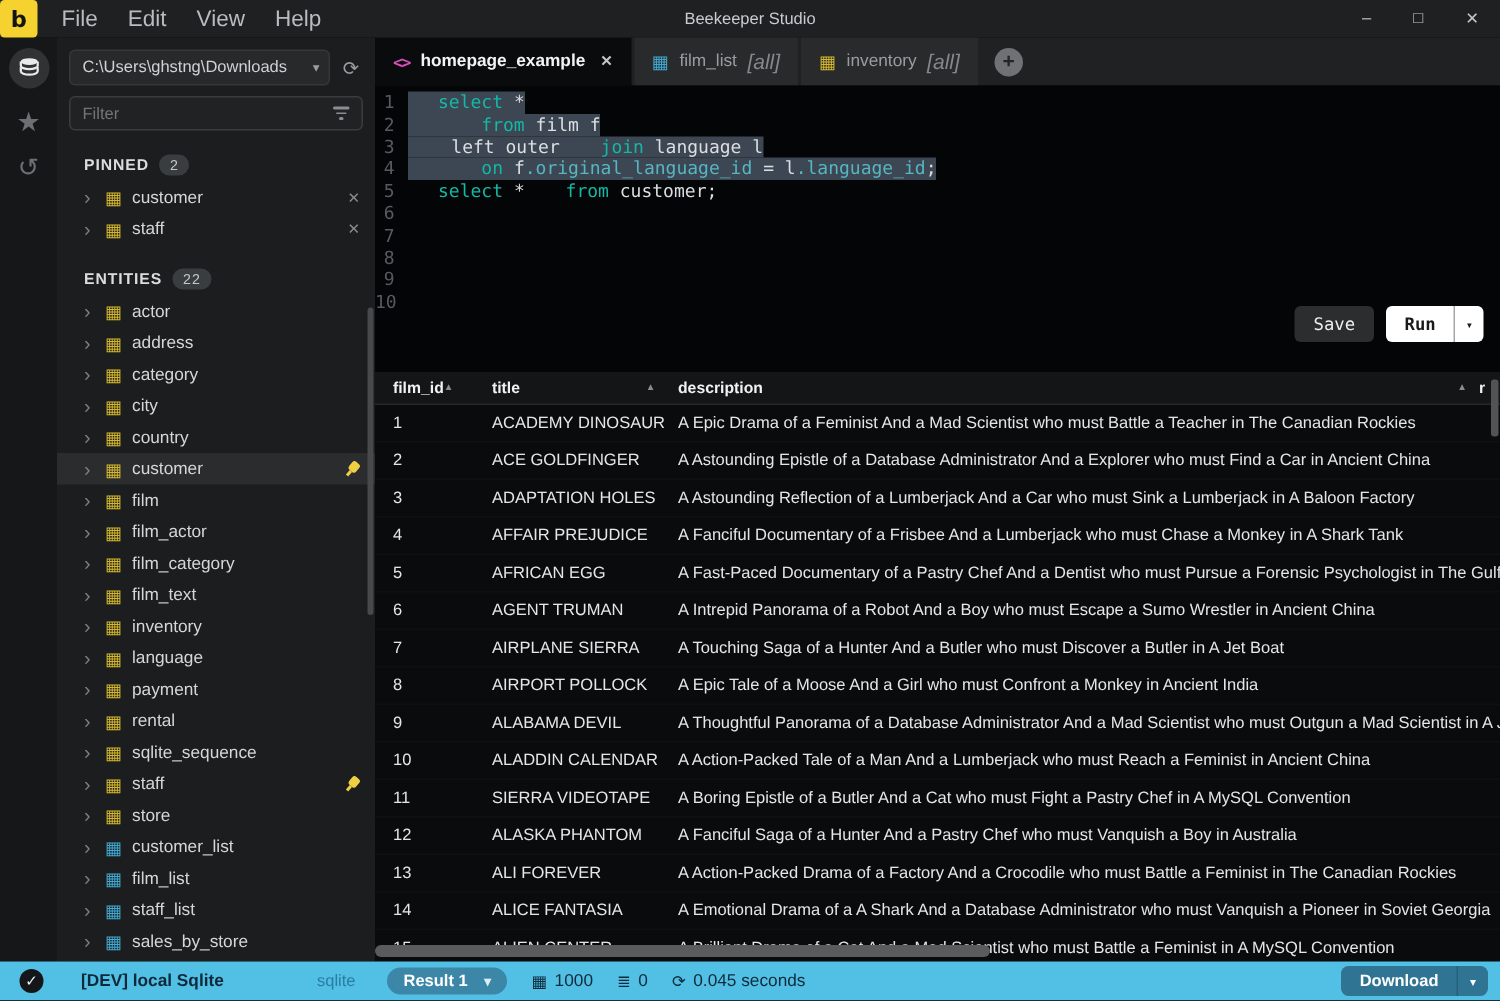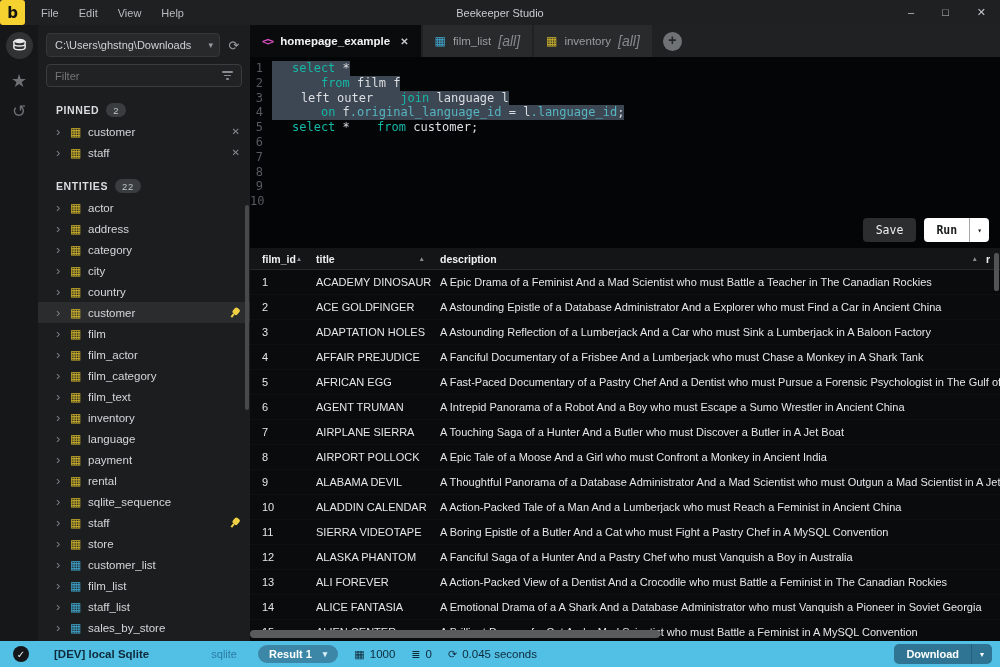--- a/index.html
+++ b/index.html
@@ -1,21 +1,21 @@
 <!DOCTYPE html>
 <html><head>
 <meta charset="utf-8">
 <style>
   * { margin:0; padding:0; box-sizing:border-box; }
   html,body { width:1000px; height:667px; overflow:hidden; background:#000; font-family:"Liberation Sans",sans-serif; position:relative; }
 
   
   .titlebar { position:absolute; top:0; left:0; right:0; height:25px; background:#1e2022; display:flex; align-items:center; z-index:30; }
   .logo { width:25px; height:25px; background:#f5d22f; border-radius:3px; display:flex; align-items:center; justify-content:center; font-weight:bold; color:#141414; font-size:15px; font-family:"DejaVu Sans",sans-serif; }
-  .menus { display:flex; gap:20px; margin-left:16px; color:#b9bcbe; font-size:11px; }
+  .menus { display:flex; gap:20px; margin-left:16px; color:#b9bcbe; font-size:15px; }
   .menus span { cursor:default; }
   .title-center { position:absolute; left:0; right:0; text-align:center; color:#c9ccce; font-size:11px; pointer-events:none; }
   .win-controls { margin-left:auto; display:flex; gap:28px; margin-right:14px; color:#c3c6c8; font-size:11px; }
 
   
   .rail { position:absolute; top:25px; left:0; width:38px; bottom:26px; background:#161719; display:flex; flex-direction:column; align-items:center; padding-top:7px; gap:13px; z-index:10; }
   .rail-db { width:27px; height:27px; border-radius:50%; background:#303234; display:flex; align-items:center; justify-content:center; }
   .rail-star { color:#6d7073; font-size:18px; line-height:18px; }
   .rail-history { color:#6d7073; font-size:17px; line-height:17px; }
 
@@ -58,32 +58,32 @@
   .tab-add { width:19px; height:19px; border-radius:50%; background:#6f7275; color:#232527; font-size:14px; line-height:17px; text-align:center; align-self:center; margin-left:9px; font-weight:bold; }
 
   
   .editor { position:absolute; top:32px; left:0; right:0; height:191px; background:#040506; font-family:"DejaVu Sans Mono",monospace; font-size:12px; padding-top:4px; }
   .ed-line { display:flex; line-height:14.8px; white-space:pre; }
   .gutter { width:22px; text-align:right; color:#565b60; padding-right:9px; flex:none; }
   .code .kw { color:#14b8a6;padding-left:20px; }
   .code .id { color:#56b6c2; }
   .code .pl { color:#dcdfe2; }
   .sel { background:#3d4653; display:inline-block; }
-  .editor-actions { position:absolute; right:11px; bottom:6px; display:flex; gap:8px; }
+  .editor-actions { position:absolute; right:11px; bottom:20px; display:flex; gap:8px; }
   .btn-save { background:#2b2d2f; color:#eceeef; font-size:11.5px; border:none; border-radius:4px; padding:5px 13px; font-family:inherit; }
   .btn-run { display:flex; align-items:stretch; background:#ffffff; border-radius:4px; overflow:hidden; }
   .btn-run .run-label { color:#191a1b; font-size:11.5px; font-weight:bold; padding:5px 12px; }
   .btn-run .run-caret { border-left:1px solid rgba(0,0,0,.35); color:#191a1b; font-size:8px; display:flex; align-items:center; padding:0 7px; }
 
   
   .grid { position:absolute; top:223px; left:0; right:0; bottom:0; background:#0a0b0c; overflow:hidden; }
   .g-head { height:22px; background:#141517; border-bottom:1px solid #26282a; display:flex; align-items:center; color:#f0f1f2; font-size:10.5px; font-weight:bold; }
   .g-row { height:25px; display:flex; align-items:center; color:#e4e6e8; font-size:11px; border-bottom:1px solid rgba(255,255,255,0.025); }
   .c1 { width:58px; padding-left:12px; flex:none; display:flex; align-items:center; }
-  .c2 { width:125px; padding-left:8px; flex:none; display:flex; align-items:center; overflow:hidden; white-space:nowrap; }
+  .c2 { width:125px; padding-left:8px; flex:none; display:flex; align-items:center; overflow:hidden; white-space:nowrap;margin-left:12px; }
   .c3 { flex:1; padding-left:7px; display:flex; align-items:center; overflow:hidden; white-space:nowrap; }
   .c4 { width:14px; flex:none; overflow:hidden; }
   .sort { color:#8a8d90; font-size:6.5px; margin-left:auto; margin-right:8px; }
   .hscroll { position:absolute; left:0; bottom:3px; height:8px; width:410px; background:#595b5d; border-radius:4px; }
   .vscroll { position:absolute; right:1px; top:228px; width:5px; height:38px; background:#515355; border-radius:2px; z-index:15; }
 
   
   .statusbar { position:absolute; left:0; right:0; bottom:0; height:26px; background:#52bfe4; display:flex; align-items:center; color:#0e2a3a; font-size:11.5px; z-index:40; }
   .sb-left { width:250px; flex:none; display:flex; align-items:center; padding:0 13px; }
   .check-circle { width:16px; height:16px; border-radius:50%; background:#15161a; color:#e8f6fc; font-size:10px; display:flex; align-items:center; justify-content:center; margin-right:9px; flex:none; }
@@ -456,21 +456,21 @@
 
         <div class="g-row">
           <div class="c1">12</div>
           <div class="c2">ALASKA PHANTOM</div>
           <div class="c3">A Fanciful Saga of a Hunter And a Pastry Chef who must Vanquish a Boy in Australia</div>
         </div>
 
         <div class="g-row">
           <div class="c1">13</div>
           <div class="c2">ALI FOREVER</div>
-          <div class="c3">A Action-Packed View of a Dentist And a Crocodile who must Battle a Feminist in The Canadian Rockies</div>
+          <div class="c3">A Action-Packed Drama of a Factory And a Crocodile who must Battle a Feminist in The Canadian Rockies</div>
         </div>
 
         <div class="g-row">
           <div class="c1">14</div>
           <div class="c2">ALICE FANTASIA</div>
           <div class="c3">A Emotional Drama of a A Shark And a Database Administrator who must Vanquish a Pioneer in Soviet Georgia</div>
         </div>
 
         <div class="g-row">
           <div class="c1">15</div>

